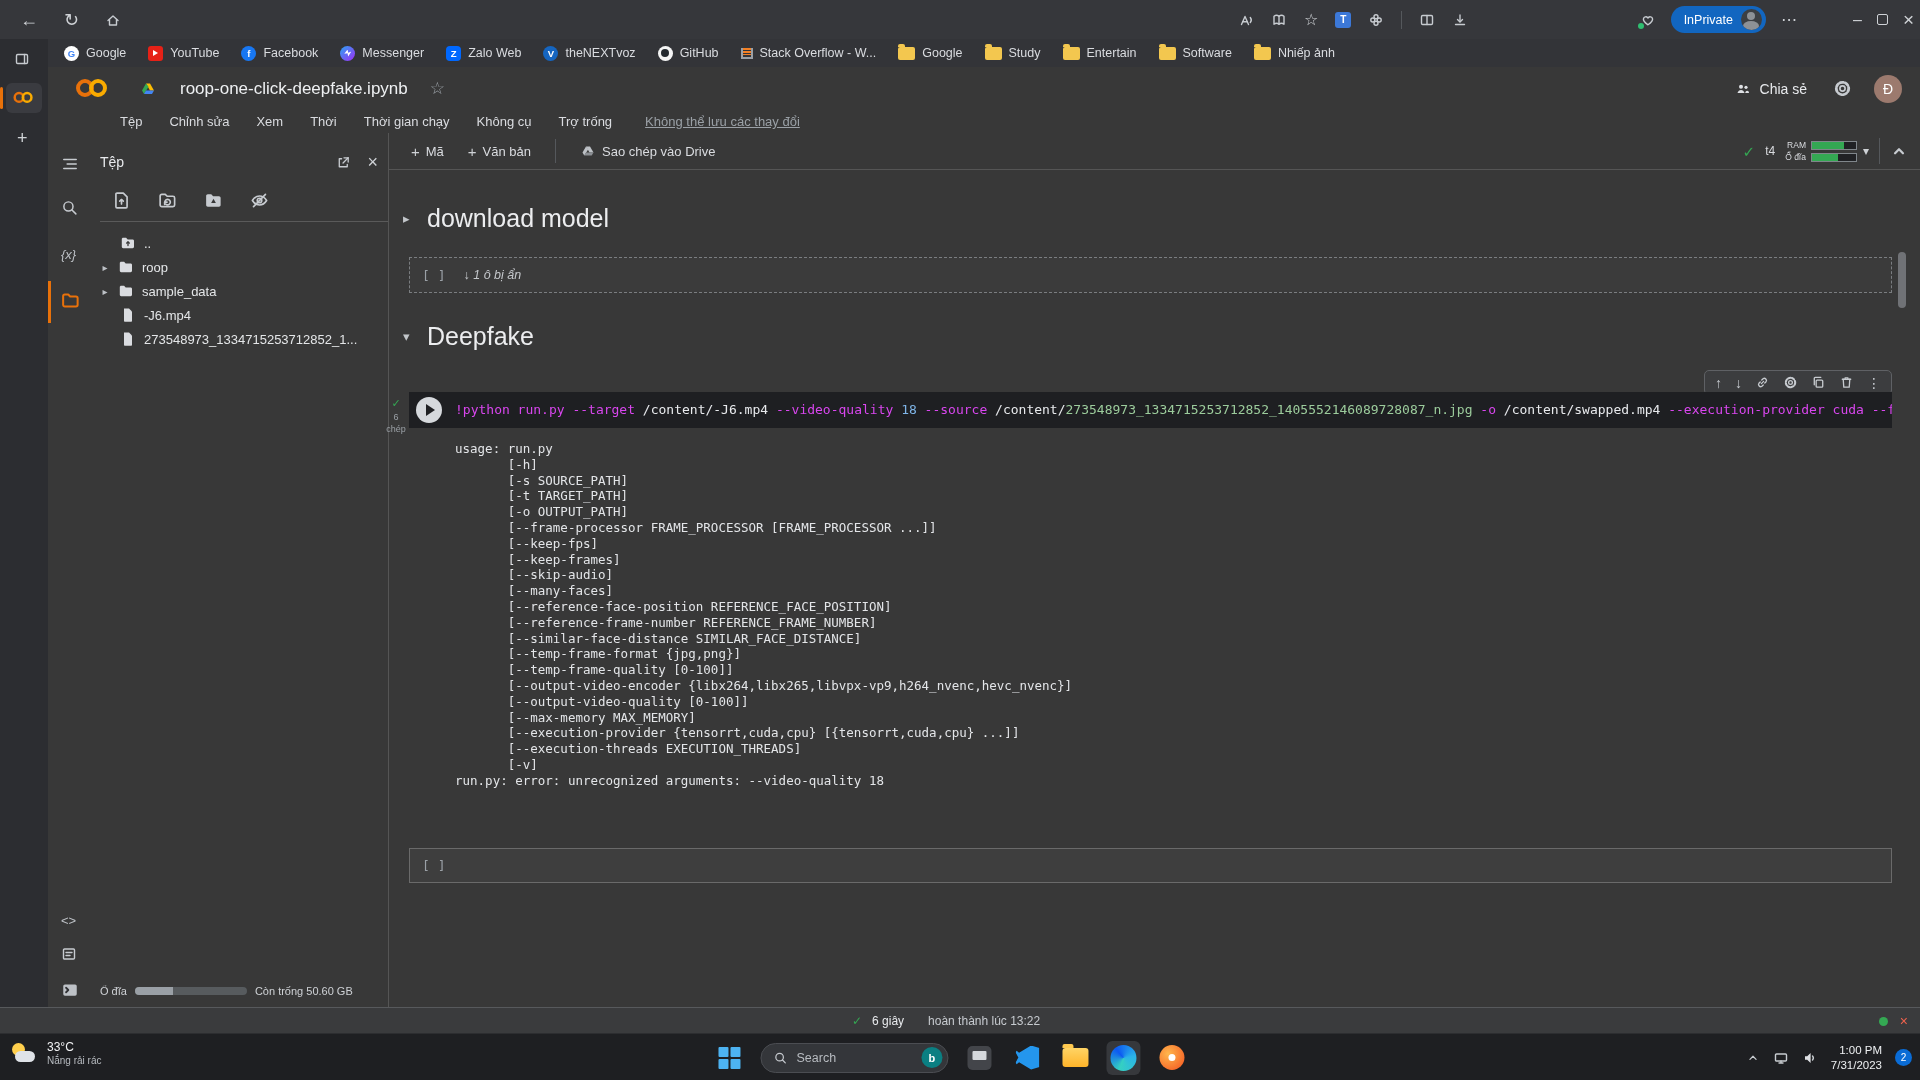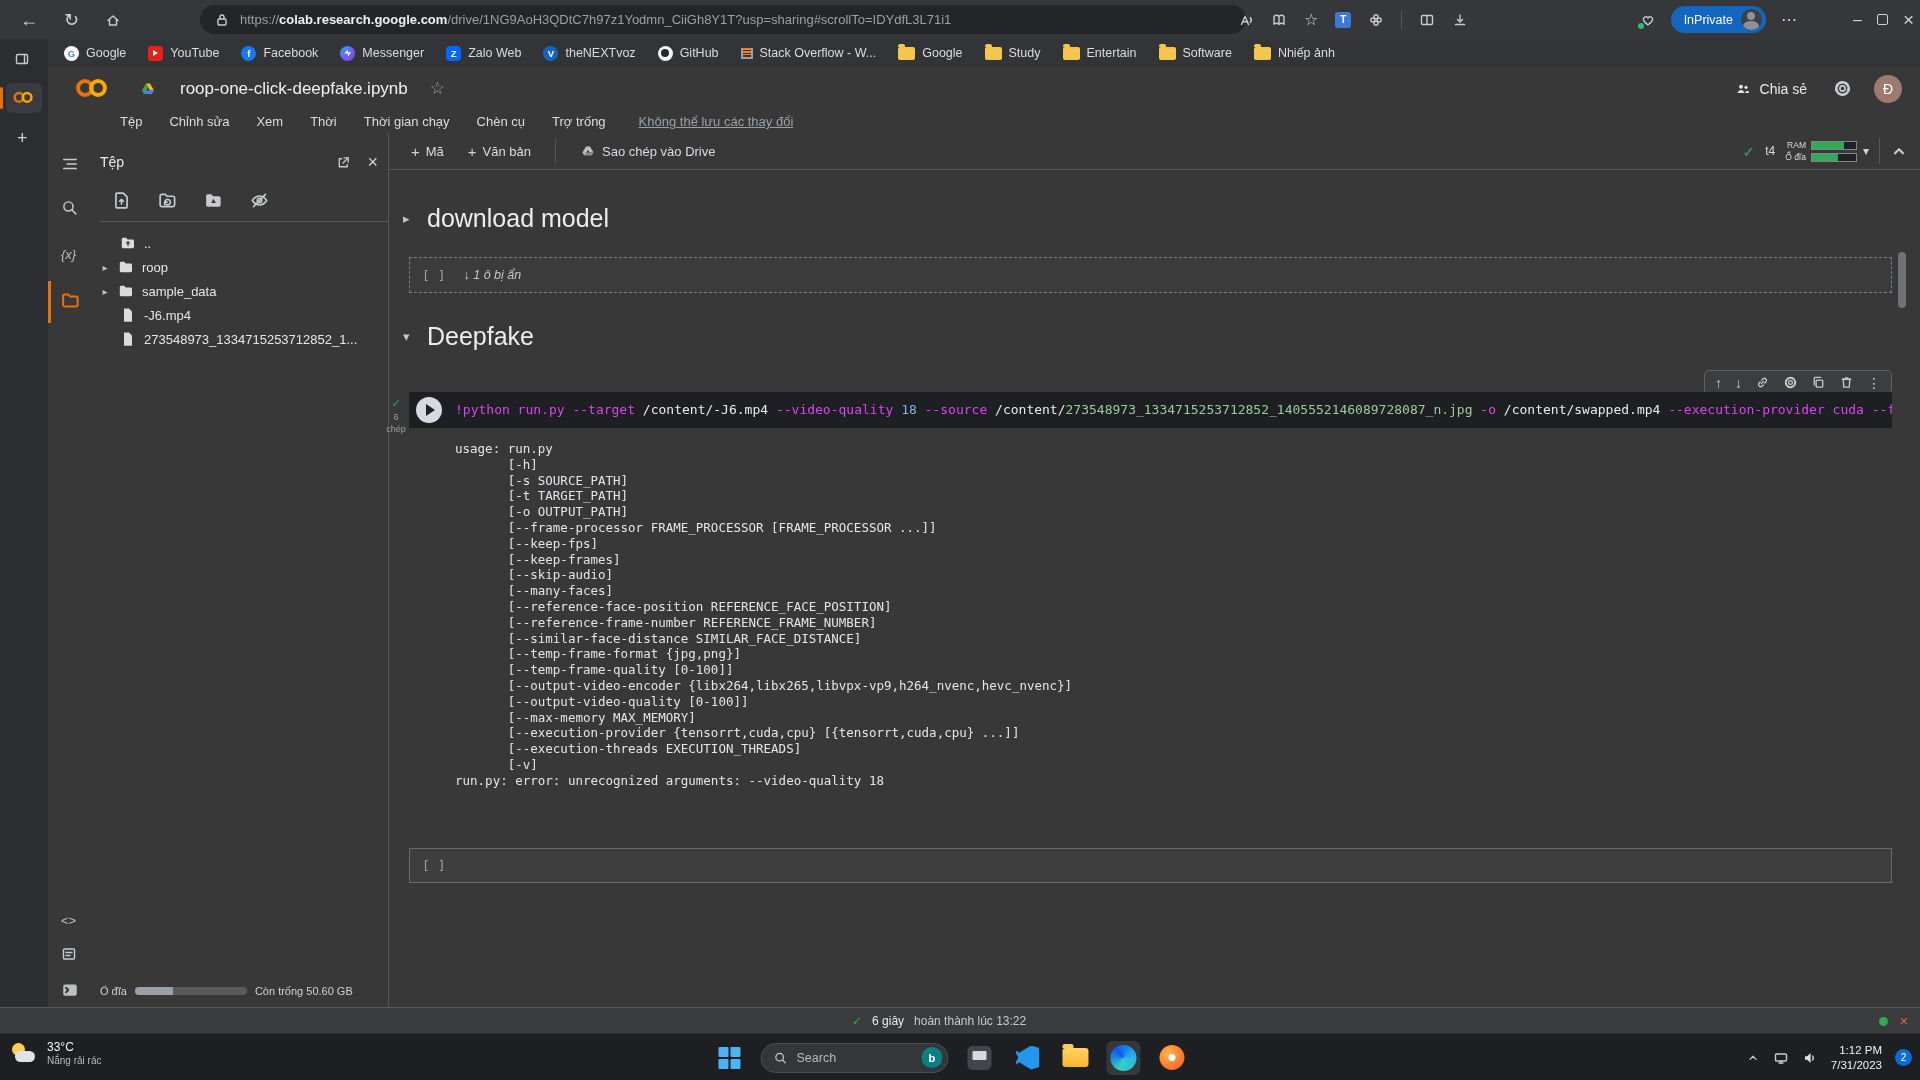--- a/index.html
+++ b/index.html
@@ -154,29 +154,20 @@
     <div class="abs navbtns row">
       <span class="glyph">←</span>
       <span class="glyph">↻</span>
       <span class="ico">
           <svg viewBox="0 0 16 16">
             <path d="M3 8.5L8 4l5 4.5"></path>
             <path d="M4.5 7.5V13h7V7.5"></path>
           </svg>
         </span>
     </div>
-    <div class="abs urlpill">
-      <span class="ico">
-          <svg viewBox="0 0 16 16">
-            <rect x="4" y="7" width="8" height="6" rx="1"></rect>
-            <path d="M6 7V5a2 2 0 0 1 4 0v2"></path>
-          </svg>
-        </span>
-      <span><span class="url-dim">https://</span><span class="url-dom">colab.research.google.com</span><span class="url-dim">/drive/1NG9AoH3QDtC7h97z1Yodmn_CiiGh8Y1T?usp=sharing#scrollTo=IDYdfL3L71i1</span></span>
-    </div>
     <div class="abs addricons row">
       <span class="ico">
           <svg viewBox="0 0 16 16">
             <path d="M3.5 12.5L7 4.5l3.5 8"></path>
             <path d="M4.8 9.8h4.4"></path>
             <path d="M12.3 5.5a4 4 0 0 1 0 5"></path>
           </svg>
         </span>
       <span class="ico">
           <svg viewBox="0 0 16 16">
@@ -343,21 +334,21 @@
       <span class="avatar">Đ</span>
     </span>
   </header>
 
   <nav class="abs cmenu">
     <span>Tệp</span>
     <span>Chỉnh sửa</span>
     <span>Xem</span>
     <span>Thời</span>
     <span>Thời gian chạy</span>
-    <span>Chèn cụ</span>
+    <span>Không cụ</span>
     <span>Trợ trống</span>
     <span class="savestat">Không thể lưu các thay đổi</span>
   </nav>
 
   <div class="abs mtool">
     <div class="lft">
       <span class="pluslab">
           <span class="glyph" style="font-size:15px">+</span>
           <span>Mã</span>
         </span>
@@ -626,21 +617,21 @@
       <span class="mono dimmono">[ ]</span>
     </div>
 
     <span class="scrollthumb"></span>
   </main>
 
   <footer class="abs statusbar">
     <div class="statc">
       <span class="ck">✓</span>
       <span style="color:#e8eaed">6 giây</span>
-      <span style="">hoàn thành lúc 13:22</span>
+      <span style="margin-left:14px">hoàn thành lúc 13:22</span>
     </div>
     <div class="statr">
       <span class="sdot"></span>
       <span class="sx">×</span>
     </div>
   </footer>
 
   <footer class="abs taskbar">
     <div class="weather">
       <span class="wico">
@@ -699,20 +690,20 @@
             <path d="M6 13h4M8 11v2"></path>
           </svg>
         </span>
       <span class="ico">
           <svg viewBox="0 0 16 16" style="width:16px;height:16px">
             <path d="M3 6.2v3.6h2.2L8.6 13V3L5.2 6.2z" fill="#dfe1e5" stroke="none"></path>
             <path d="M10.5 6a3 3 0 0 1 0 4"></path>
           </svg>
         </span>
       <span class="clock">
-        <span>1:12 PM</span>
+        <span>1:00 PM</span>
         <span>7/31/2023</span>
       </span>
       <span class="badge">2</span>
     </div>
   </footer>
 
 </div>
 
 </body></html>

